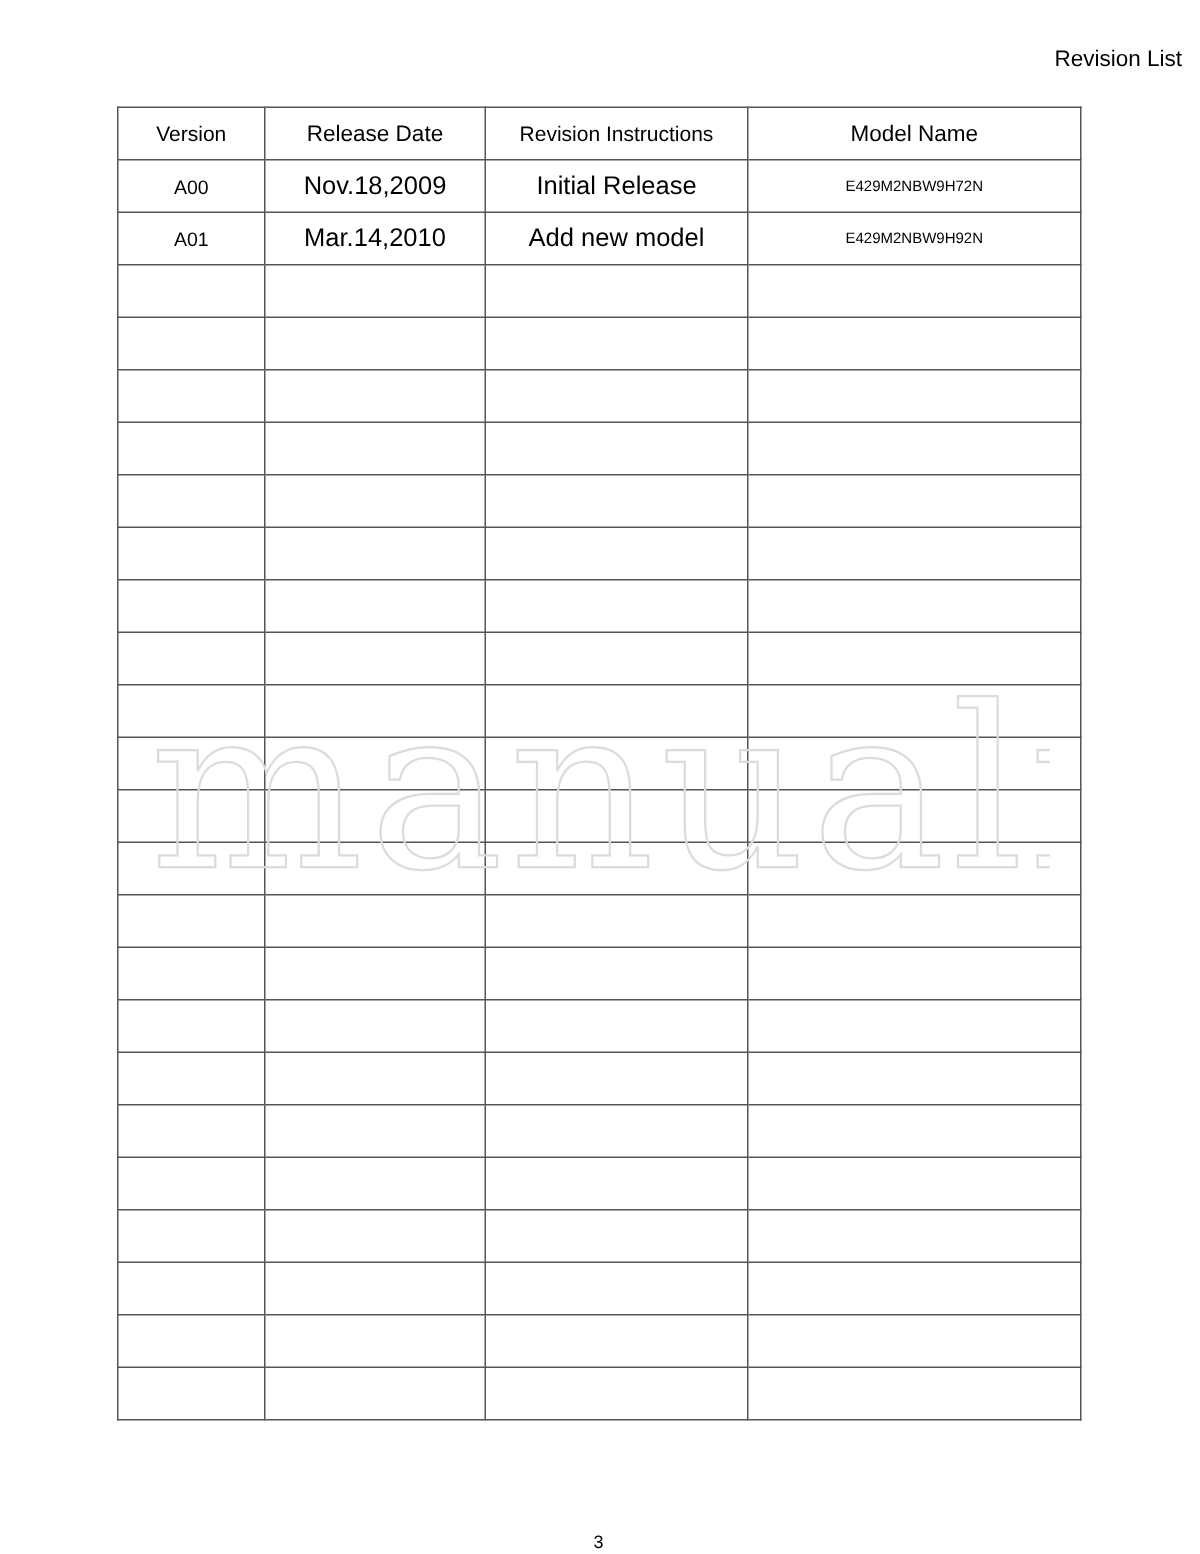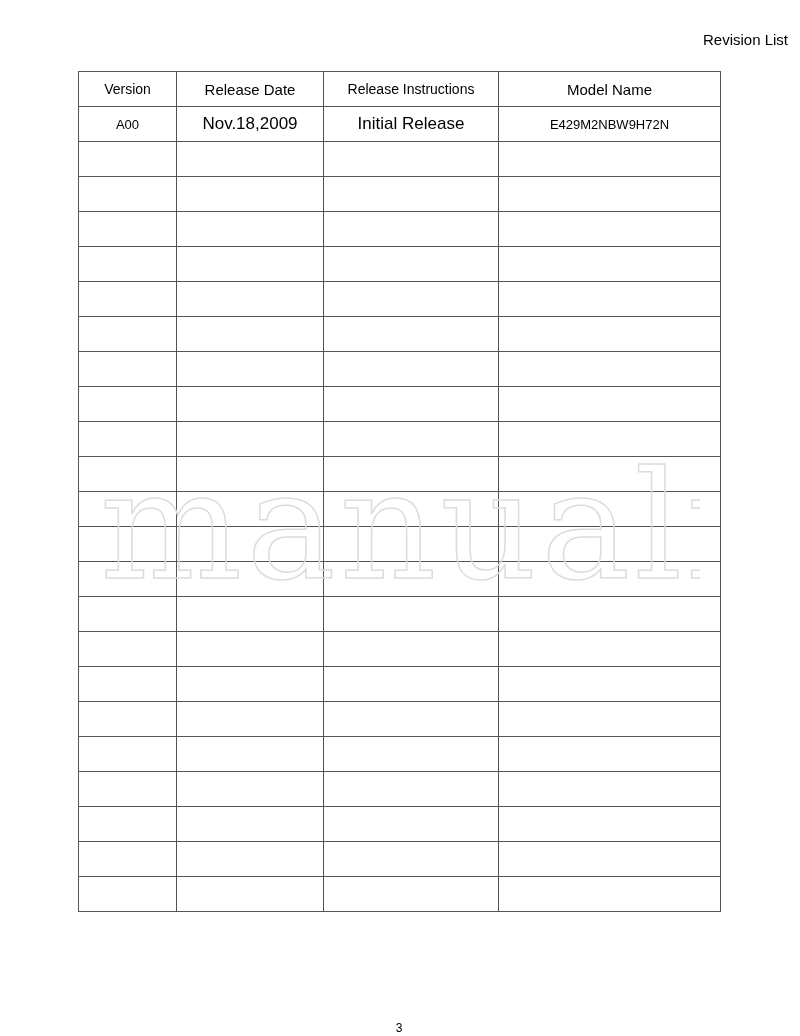--- a/index.html
+++ b/index.html
@@ -8,21 +8,21 @@
   .title { position: absolute; top: 31px; left: 0; width: 788px; text-align: right;
            font-size: 15px; }
   table { position: absolute; top: 71px; left: 78px; border-collapse: collapse;
           table-layout: fixed; width: 642px; z-index: 1; }
   td, th { border: 1px solid #555; height: 34px; padding: 0; text-align: center;
            vertical-align: middle; font-weight: normal; }
   th.big { font-size: 14px; }
   th.small { font-size: 15px; }
   td.c1 { font-size: 13px; }
   td.c2, td.c3 { font-size: 17px; }
-  td.c4 { font-size: 13px; }
+  td.c4 { font-size: 10px; }
   td { position: relative; }
   .watermark { position: absolute; left: 100px; top: 450px; width: 600px; height: 140px;
                z-index: 2; pointer-events: none; }
   .pagenum { position: absolute; top: 1021px; left: 0; width: 798px; text-align: center;
              font-size: 12px; }
 </style>
 </head>
 <body>
 
 <div class="title">Revision List</div>
@@ -31,30 +31,36 @@
   <colgroup>
     <col style="width:98px">
       <col style="width:147px">
       <col style="width:175px">
       <col style="width:222px">
   </colgroup>
   <thead>
     <tr>
       <th class="big">Version</th>
       <th class="small">Release Date</th>
-      <th class="big">Release Instructions</th>
+      <th class="big">Revision Instructions</th>
       <th class="small">Model Name</th>
     </tr>
   </thead>
   <tbody id="tbody">
     <tr>
       <td class="c1">A00</td>
       <td class="c2">Nov.18,2009</td>
       <td class="c3">Initial Release</td>
       <td class="c4">E429M2NBW9H72N</td>
+    </tr>
+    <tr>
+      <td class="c1">A01</td>
+      <td class="c2">Mar.14,2010</td>
+      <td class="c3">Add new model</td>
+      <td class="c4">E429M2NBW9H92N</td>
     </tr>
   <tr>
         <td></td>
         <td></td>
         <td></td>
         <td></td>
       </tr>
       <tr>
         <td></td>
         <td></td>

